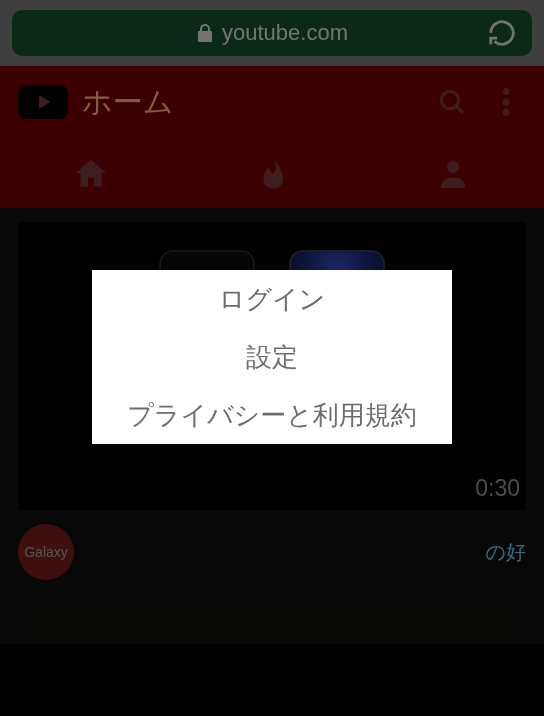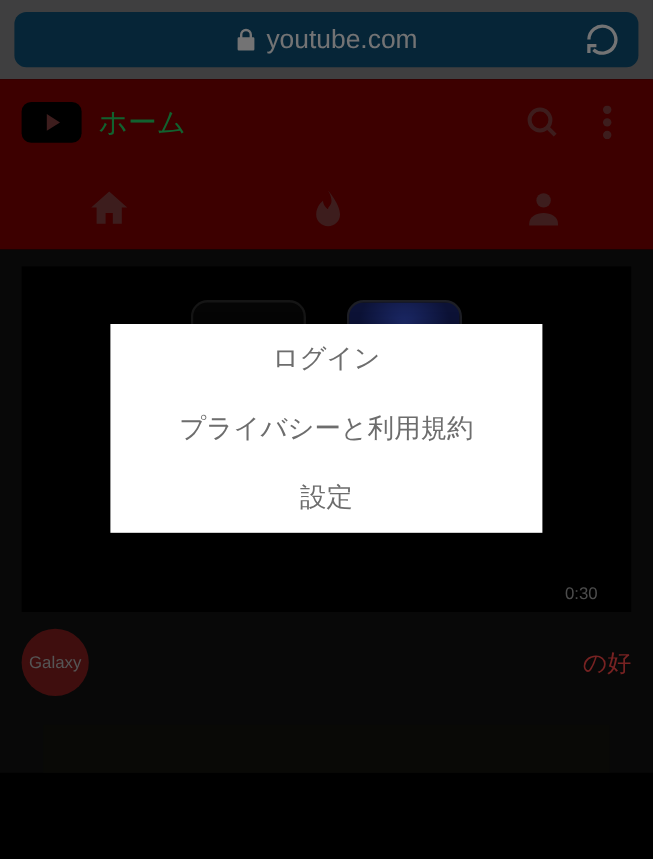--- a/index.html
+++ b/index.html
@@ -16,21 +16,21 @@
   .address-bar-wrap {
     background: #7e7f80;
     padding: 6px 12px;
     display: flex;
     align-items: center;
     gap: 10px;
     height: 66px;
   }
   .address-bar {
     flex: 1;
-    background: #0c4a6e;
+    background: #14532d;
     border-radius: 10px;
     height: 46px;
     display: flex;
     align-items: center;
     justify-content: center;
     gap: 8px;
     color: #e6e7e8;
     font-size: 22px;
   }
   .address-bar .lock { display: inline-flex; }
@@ -61,22 +61,22 @@
     width: 50px;
     height: 34px;
     background: #000;
     border-radius: 8px;
     display: flex;
     align-items: center;
     justify-content: center;
   }
   .yt-logo svg { display: block; }
   .yt-section {
-    color: #22c55e;
-    font-size: 24px;
+    color: #fdba74;
+    font-size: 30px;
     flex: 1;
   }
   .yt-search, .yt-menu {
     width: 40px;
     height: 40px;
     display: flex;
     align-items: center;
     justify-content: center;
     color: #7b3b3b;
   }
@@ -118,45 +118,45 @@
     border-radius: 14px 14px 0 0;
     border-bottom: none;
     background: #0a0a0a;
   }
   .phone.lit {
     background: radial-gradient(circle at 50% 40%, #3a55d6 0%, #18246c 70%);
     border-color: #3a3d4a;
   }
   .video-duration {
     position: absolute;
-    right: 28px;
+    right: 6px;
     bottom: 8px;
     color: #999;
-    font-size: 14px;
+    font-size: 23px;
   }
 
   .video-meta {
     display: flex;
     align-items: center;
     gap: 14px;
     padding: 14px 0 24px 0;
   }
   .channel-avatar {
     width: 56px;
     height: 56px;
     border-radius: 50%;
     background: #7f1d1d;
     color: #aaa;
     display: flex;
     align-items: center;
     justify-content: center;
     font-size: 14px;
   }
   .video-title-snip {
-    color: #ef4444;
+    color: #7dd3fc;
     font-size: 20px;
     margin-left: auto;
   }
 
   .bottom-strip {
     height: 40px;
     background: #12130d;
     margin: 0 18px;
   }
 
@@ -179,21 +179,21 @@
     background: #fff;
     z-index: 10;
     box-shadow: 0 2px 10px rgba(0,0,0,0.25);
   }
   .modal-item {
     height: 58px;
     display: flex;
     align-items: center;
     justify-content: center;
     color: #6d6d6d;
-    font-size: 22px;
+    font-size: 26px;
     cursor: pointer;
   }
   .modal-item.highlighted {
     outline: 5px solid #ff0000;
     outline-offset: -6px;
   }
 
   .bg-stack {
     position: absolute;
     inset: 0;
@@ -276,15 +276,15 @@
     </div>
     <div class="bottom-strip"></div>
   </div>
 
 </div>
 
 <div class="dim-layer"></div>
 
 <div class="modal">
   <div class="modal-item">ログイン</div>
+  <div class="modal-item">設定</div>
   <div class="modal-item">プライバシーと利用規約</div>
-  <div class="modal-item">設定</div>
 </div>
 
 </body></html>

